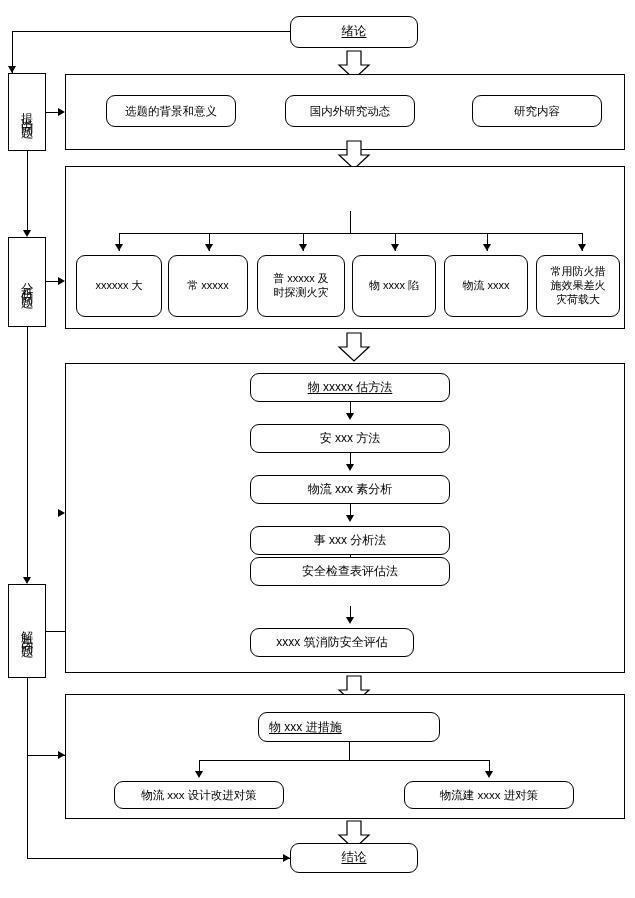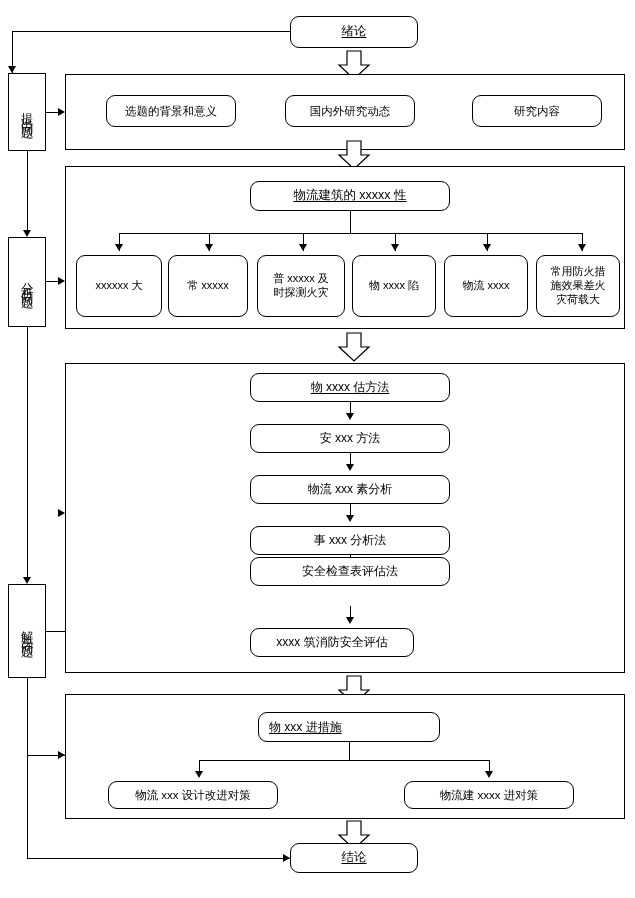--- a/index.html
+++ b/index.html
@@ -164,23 +164,20 @@
   </div>
 
   <div class="block-arrow" style="left:337px; top:140px;">
     <svg width="34" height="30" viewBox="0 0 34 30">
       <polygon points="10,1 24,1 24,15 32,15 17,29 2,15 10,15" fill="#ffffff" stroke="#000000" stroke-width="1.2"></polygon>
     </svg>
   </div>
 
   <div class="groupbox" style="left:65px; top:166px; width:560px; height:163px;"></div>
 
-  <div class="rbox" style="left:250px; top:181px; width:200px; height:30px; font-size:12.5px;">
-    <span class="uline">物流建筑的 xxxxx 性</span>
-  </div>
 
   <div class="vline" style="left:350px; top:211px; height:22px;"></div>
   <div class="hline" style="left:119px; top:233px; width:463px;"></div>
 
   <div class="vline" style="left:119px; top:233px; height:18px;"></div>
   <div class="ah-down" style="left:114.8px; top:244px;"></div>
   <div class="vline" style="left:209px; top:233px; height:18px;"></div>
   <div class="ah-down" style="left:204.8px; top:244px;"></div>
   <div class="vline" style="left:303px; top:233px; height:18px;"></div>
   <div class="ah-down" style="left:298.8px; top:244px;"></div>
@@ -215,21 +212,21 @@
 
   <div class="block-arrow" style="left:337px; top:332px;">
     <svg width="34" height="30" viewBox="0 0 34 30">
       <polygon points="10,1 24,1 24,15 32,15 17,29 2,15 10,15" fill="#ffffff" stroke="#000000" stroke-width="1.2"></polygon>
     </svg>
   </div>
 
   <div class="groupbox" style="left:65px; top:363px; width:560px; height:310px;"></div>
 
   <div class="rbox" style="left:250px; top:373px; width:200px; height:29px; font-size:12px;">
-    <span class="uline">物 xxxx 估方法</span>
+    <span class="uline">物 xxxxx 估方法</span>
   </div>
   <div class="vline" style="left:350px; top:402px; height:16px;"></div>
   <div class="ah-down" style="left:345.8px; top:413px;"></div>
 
   <div class="rbox" style="left:250px; top:424px; width:200px; height:29px; font-size:12px;">
     <span>安 xxx 方法</span>
   </div>
   <div class="vline" style="left:350px; top:453px; height:16px;"></div>
   <div class="ah-down" style="left:345.8px; top:464px;"></div>
 
@@ -267,21 +264,21 @@
     <span class="uline">物 xxx 进措施</span>
   </div>
 
   <div class="vline" style="left:349px; top:742px; height:18px;"></div>
   <div class="hline" style="left:199px; top:760px; width:290px;"></div>
   <div class="vline" style="left:199px; top:760px; height:14px;"></div>
   <div class="ah-down" style="left:194.8px; top:771px;"></div>
   <div class="vline" style="left:489px; top:760px; height:14px;"></div>
   <div class="ah-down" style="left:484.8px; top:771px;"></div>
 
-  <div class="rbox" style="left:108px; top:781px; width:170px; height:28px; font-size:11.5px;">
+  <div class="rbox" style="left:114px; top:781px; width:170px; height:28px; font-size:11.5px;">
     <span>物流 xxx 设计改进对策</span>
   </div>
   <div class="rbox" style="left:404px; top:781px; width:170px; height:28px; font-size:11.5px;">
     <span>物流建 xxxx 进对策</span>
   </div>
 
   <div class="block-arrow" style="left:337px; top:820px;">
     <svg width="34" height="30" viewBox="0 0 34 30">
       <polygon points="10,1 24,1 24,15 32,15 17,29 2,15 10,15" fill="#ffffff" stroke="#000000" stroke-width="1.2"></polygon>
     </svg>

